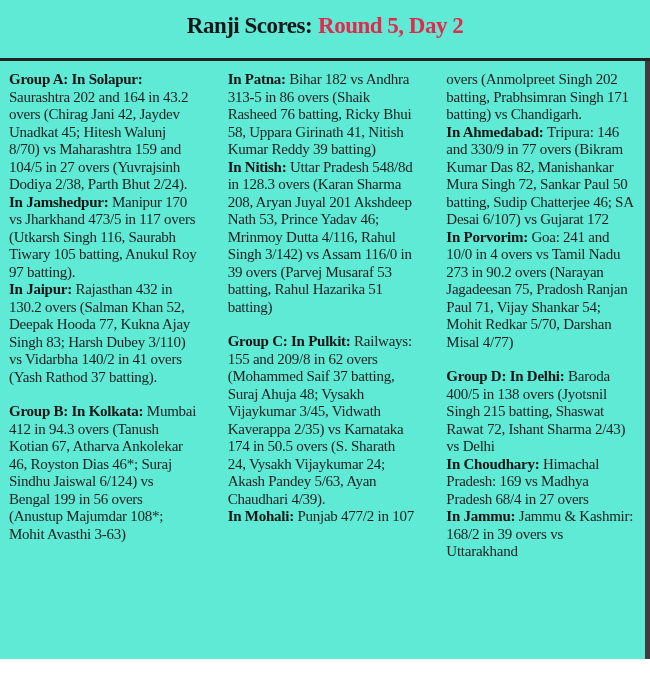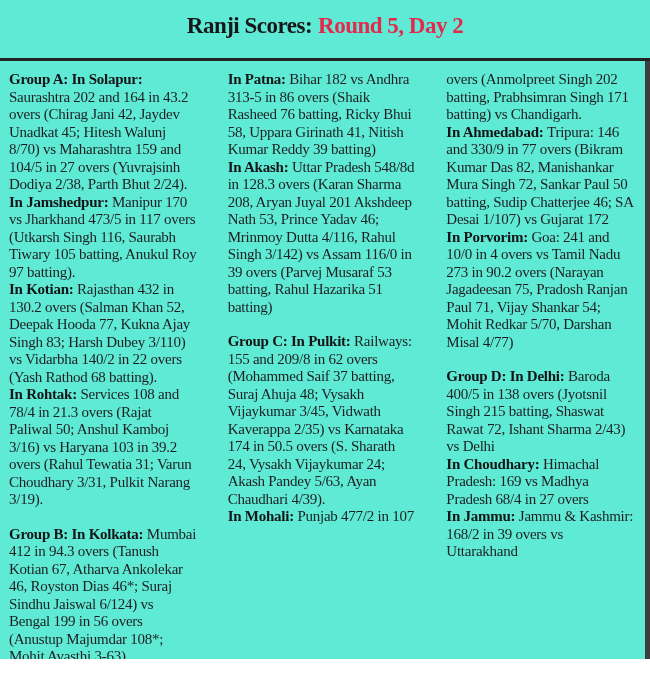--- a/index.html
+++ b/index.html
@@ -54,32 +54,31 @@
 <div class="page">
   <div class="header">
     <span class="t-black">Ranji Scores:</span><span class="t-red">Round 5, Day 2</span>
   </div>
   <div class="rule"></div>
   <div class="right-strip"></div>
   <div class="content">
     <div class="column">
         <p class="entry"><b>Group A: In Solapur: </b><span>Saurashtra 202 and 164 in 43.2 overs (Chirag Jani 42, Jaydev Unadkat 45; Hitesh Walunj 8/70) vs Maharashtra 159 and 104/5 in 27 overs (Yuvrajsinh Dodiya 2/38, Parth Bhut 2/24).</span></p>
         <p class="entry"><b>In Jamshedpur: </b><span>Manipur 170 vs Jharkhand 473/5 in 117 overs (Utkarsh Singh 116, Saurabh Tiwary 105 batting, Anukul Roy 97 batting).</span></p>
-        <p class="entry"><b>In Kotian: </b><span>Rajasthan 432 in 130.2 overs (Salman Khan 52, Deepak Hooda 77, Kukna Ajay Singh 83; Harsh Dubey 3/110) vs Vidarbha 140/2 in 22 overs (Yash Rathod 68 batting).</span></p>
-        <p class="entry"><b>In Rohtak: </b><span>Services 108 and 78/4 in 21.3 overs (Rajat Paliwal 50; Anshul Kamboj 3/16) vs Haryana 103 in 39.2 overs (Rahul Tewatia 31; Varun Choudhary 3/31, Pulkit Narang 3/19).</span></p>
+        <p class="entry"><b>In Jaipur: </b><span>Rajasthan 432 in 130.2 overs (Salman Khan 52, Deepak Hooda 77, Kukna Ajay Singh 83; Harsh Dubey 3/110) vs Vidarbha 140/2 in 41 overs (Yash Rathod 37 batting).</span></p>
         <p class="entry gap"><b>Group B: In Kolkata: </b><span>Mumbai 412 in 94.3 overs (Tanush Kotian 67, Atharva Ankolekar 46, Royston Dias 46*; Suraj Sindhu Jaiswal 6/124) vs Bengal 199 in 56 overs (Anustup Majumdar 108*; Mohit Avasthi 3-63)</span></p>
       </div>
     <div class="column">
         <p class="entry"><b>In Patna: </b><span>Bihar 182 vs Andhra 313-5 in 86 overs (Shaik Rasheed 76 batting, Ricky Bhui 58, Uppara Girinath 41, Nitish Kumar Reddy 39 batting)</span></p>
-        <p class="entry"><b>In Akash: </b><span>Uttar Pradesh 548/8d in 128.3 overs (Karan Sharma 208, Aryan Juyal 201 Akshdeep Nath 53, Prince Yadav 46; Mrinmoy Dutta 4/116, Rahul Singh 3/142) vs Assam 116/0 in 39 overs (Parvej Musaraf 53 batting, Rahul Hazarika 51 batting)</span></p>
+        <p class="entry"><b>In Nitish: </b><span>Uttar Pradesh 548/8d in 128.3 overs (Karan Sharma 208, Aryan Juyal 201 Akshdeep Nath 53, Prince Yadav 46; Mrinmoy Dutta 4/116, Rahul Singh 3/142) vs Assam 116/0 in 39 overs (Parvej Musaraf 53 batting, Rahul Hazarika 51 batting)</span></p>
         <p class="entry gap"><b>Group C: In Pulkit: </b><span>Railways: 155 and 209/8 in 62 overs (Mohammed Saif 37 batting, Suraj Ahuja 48; Vysakh Vijaykumar 3/45, Vidwath Kaverappa 2/35) vs Karnataka 174 in 50.5 overs (S. Sharath 24, Vysakh Vijaykumar 24; Akash Pandey 5/63, Ayan Chaudhari 4/39).</span></p>
         <p class="entry"><b>In Mohali: </b><span>Punjab 477/2 in 107</span></p>
       </div>
     <div class="column">
         <p class="entry"><span>overs (Anmolpreet Singh 202 batting, Prabhsimran Singh 171 batting) vs Chandigarh.</span></p>
-        <p class="entry"><b>In Ahmedabad: </b><span>Tripura: 146 and 330/9 in 77 overs (Bikram Kumar Das 82, Manishankar Mura Singh 72, Sankar Paul 50 batting, Sudip Chatterjee 46; SA Desai 1/107) vs Gujarat 172</span></p>
+        <p class="entry"><b>In Ahmedabad: </b><span>Tripura: 146 and 330/9 in 77 overs (Bikram Kumar Das 82, Manishankar Mura Singh 72, Sankar Paul 50 batting, Sudip Chatterjee 46; SA Desai 6/107) vs Gujarat 172</span></p>
         <p class="entry"><b>In Porvorim: </b><span>Goa: 241 and 10/0 in 4 overs vs Tamil Nadu 273 in 90.2 overs (Narayan Jagadeesan 75, Pradosh Ranjan Paul 71, Vijay Shankar 54; Mohit Redkar 5/70, Darshan Misal 4/77)</span></p>
         <p class="entry gap"><b>Group D: In Delhi: </b><span>Baroda 400/5 in 138 overs (Jyotsnil Singh 215 batting, Shaswat Rawat 72, Ishant Sharma 2/43) vs Delhi</span></p>
         <p class="entry"><b>In Choudhary: </b><span>Himachal Pradesh: 169 vs Madhya Pradesh 68/4 in 27 overs</span></p>
         <p class="entry"><b>In Jammu: </b><span>Jammu &amp; Kashmir: 168/2 in 39 overs vs Uttarakhand</span></p>
       </div>
   </div>
 </div>
 
 </body></html>

